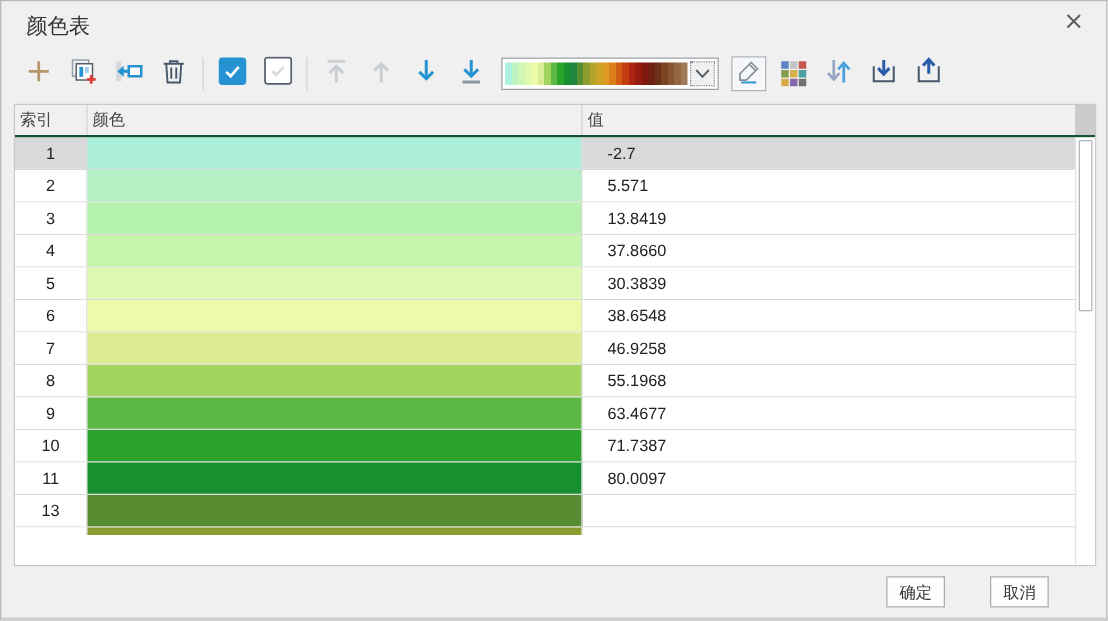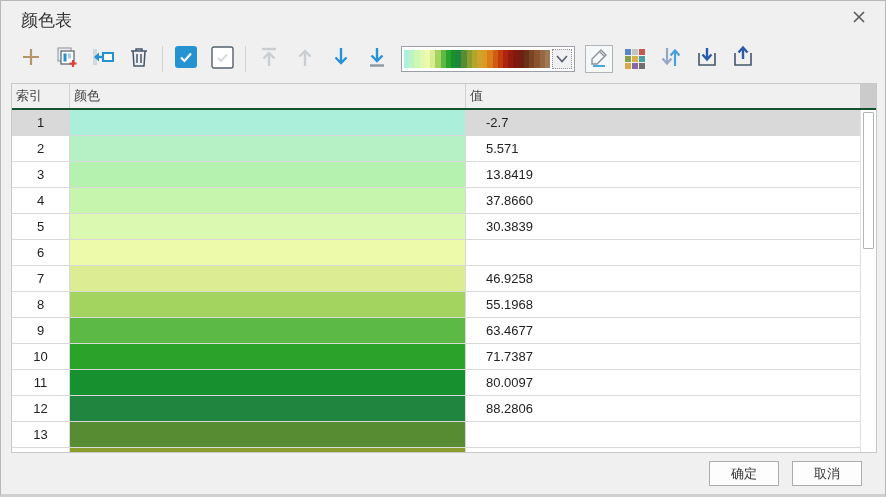--- a/index.html
+++ b/index.html
@@ -53,21 +53,21 @@
   .tr.partial { height:6px; border-bottom:none; }
 
   
   .vscroll { position:absolute; right:0; top:26px; width:16px; height:344px;
     background:#fff; border-left:1px solid #e2e2e2; }
   .vthumb { position:absolute; left:2px; top:2px; width:11px; height:137px;
     background:#fff; border:1px solid #b0b5ba; border-radius:1px;
     box-shadow:inset 0 0 0 1px #fff; }
 
   
-  .btn { position:absolute; top:460px; width:70px; height:25px;
+  .btn { position:absolute; top:460px; width:47px; height:25px;
     background:#fdfdfd; border:1px solid #acacac; font-size:13px; color:#333;
     display:flex; align-items:center; justify-content:center;
     font-family:"Liberation Sans","DejaVu Sans",sans-serif; }
   .btn-ok { left:708px; }
   .btn-cancel { left:791px; }
 </style>
 </head>
 <body>
 
 <div class="title">颜色表</div>
@@ -276,20 +276,21 @@
       <div class="td-value">37.8660</div>
     </div>
     <div class="tr">
       <div class="td-index">5</div>
       <div class="td-color" style="background-color: rgb(219, 249, 177);"></div>
       <div class="td-value">30.3839</div>
     </div>
     <div class="tr">
       <div class="td-index">6</div>
       <div class="td-color" style="background-color: rgb(237, 250, 170);"></div>
+      <div class="td-value">38.6548</div>
     </div>
     <div class="tr">
       <div class="td-index">7</div>
       <div class="td-color" style="background-color: rgb(219, 236, 147);"></div>
       <div class="td-value">46.9258</div>
     </div>
     <div class="tr">
       <div class="td-index">8</div>
       <div class="td-color" style="background-color: rgb(163, 212, 95);"></div>
       <div class="td-value">55.1968</div>
@@ -301,25 +302,20 @@
     </div>
     <div class="tr">
       <div class="td-index">10</div>
       <div class="td-color" style="background-color: rgb(43, 163, 43);"></div>
       <div class="td-value">71.7387</div>
     </div>
     <div class="tr">
       <div class="td-index">11</div>
       <div class="td-color" style="background-color: rgb(23, 145, 47);"></div>
       <div class="td-value">80.0097</div>
-    </div>
-    <div class="tr">
-      <div class="td-index">12</div>
-      <div class="td-color" style="background-color: rgb(32, 133, 63);"></div>
-      <div class="td-value">88.2806</div>
     </div>
     <div class="tr">
       <div class="td-index">13</div>
       <div class="td-color" style="background-color: rgb(87, 140, 51);"></div>
     </div>
     <div class="tr partial">
       <div class="td-index"></div>
       <div class="td-color" style="background-color: rgb(139, 157, 46);"></div>
       <div class="td-value"></div>
     </div>

